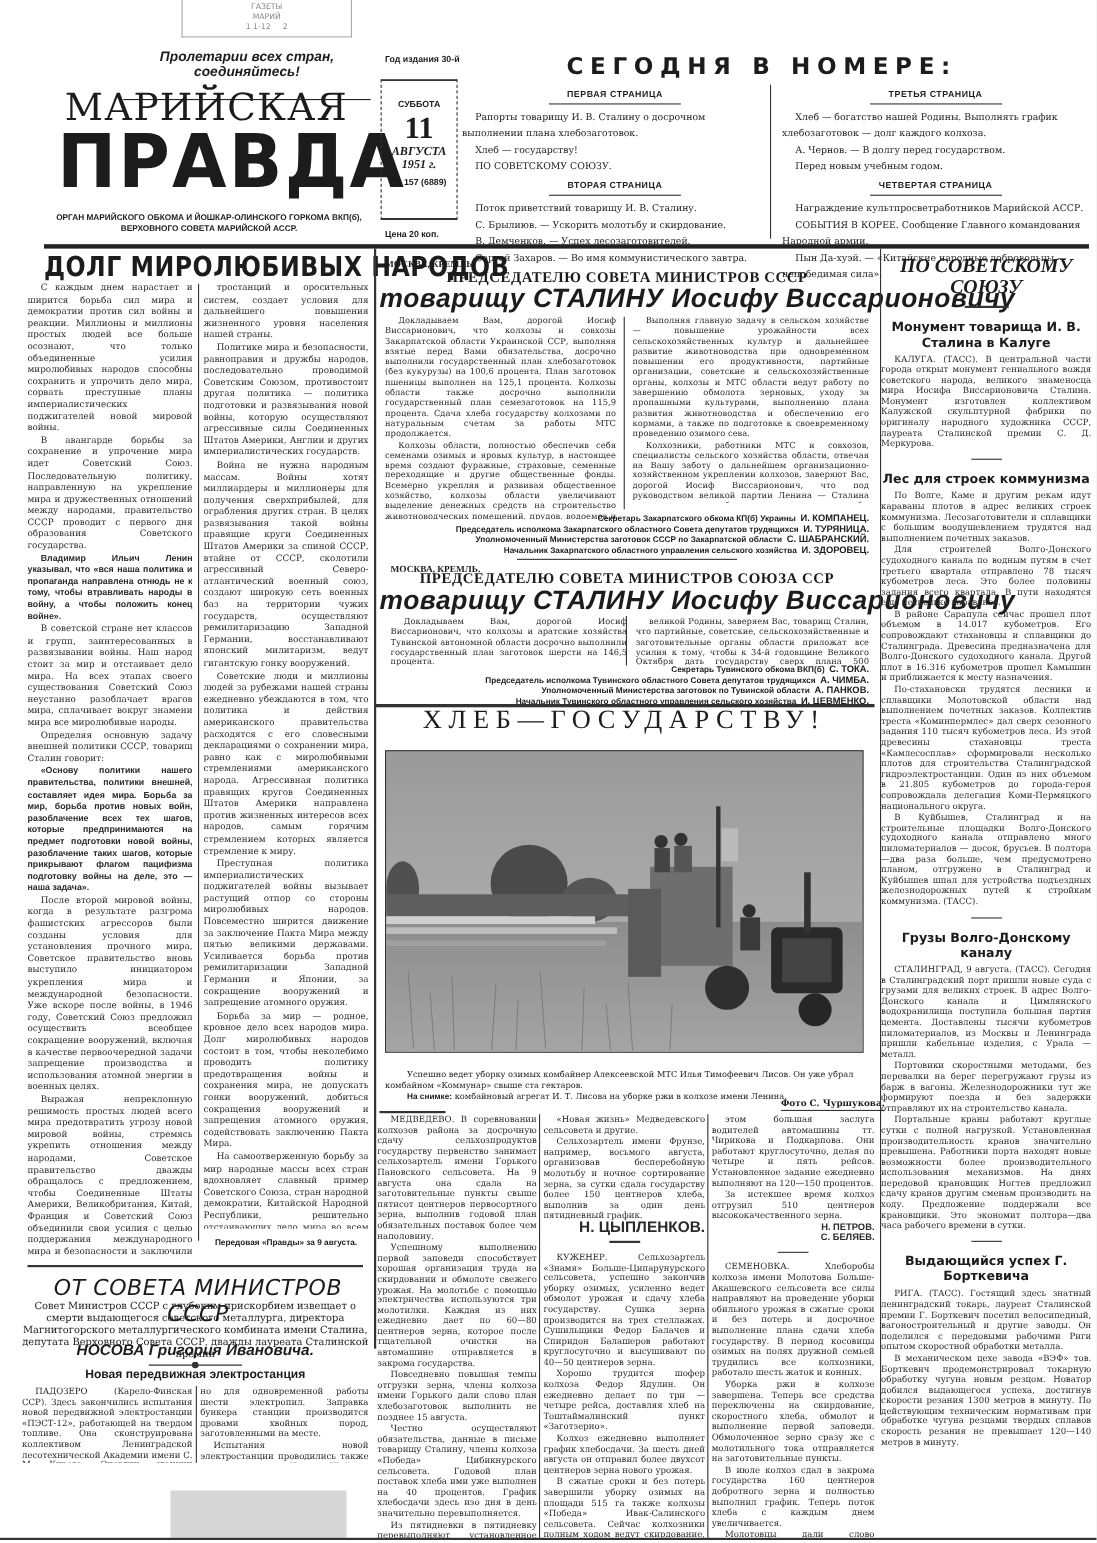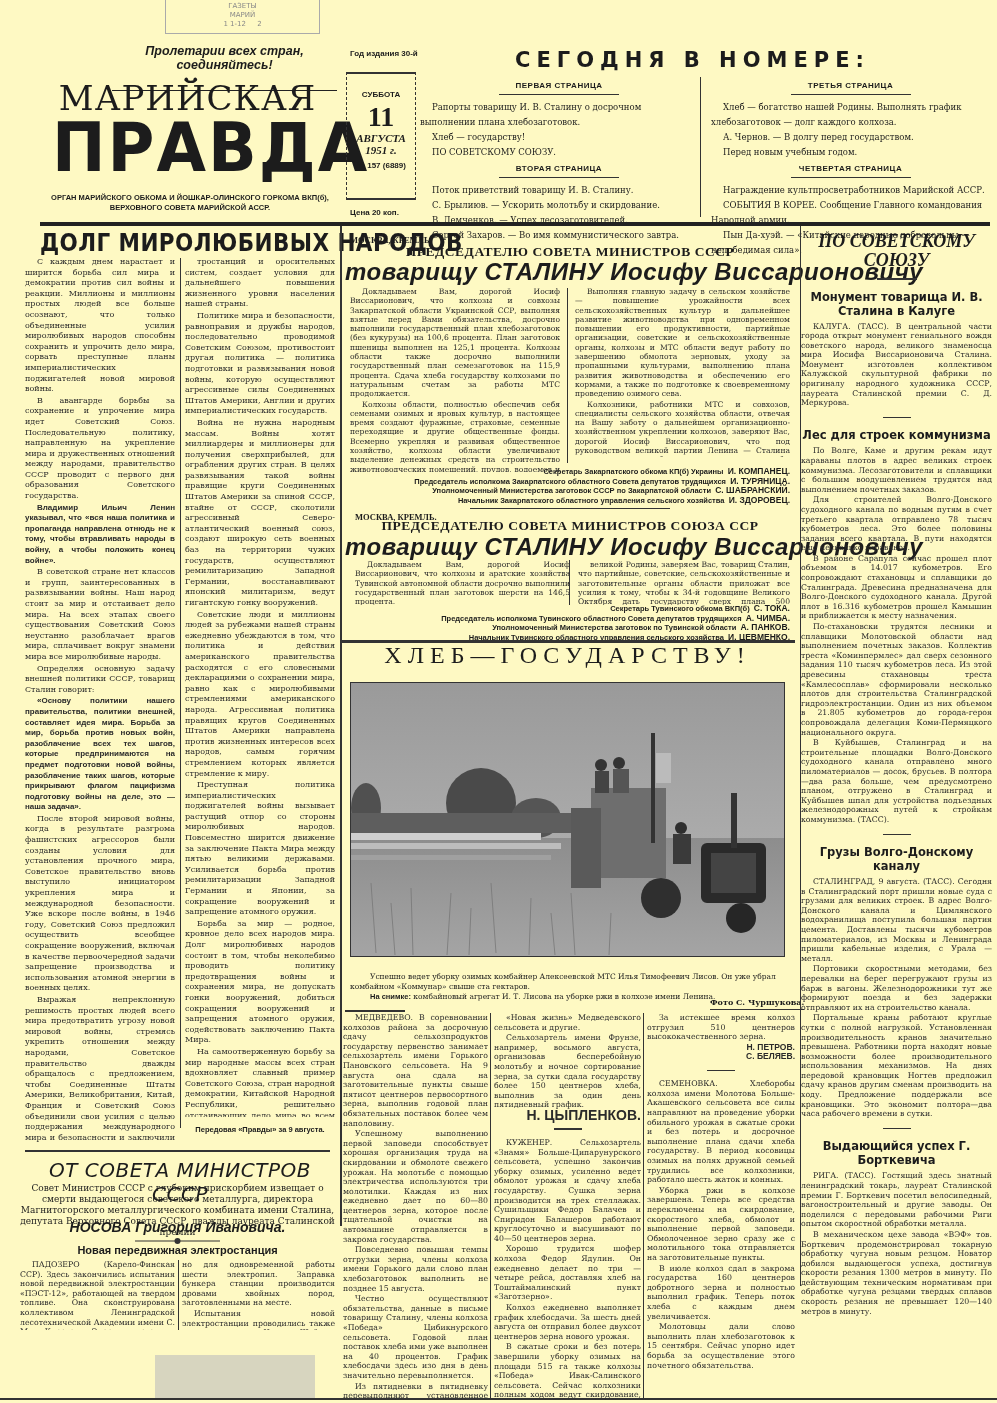--- a/index.html
+++ b/index.html
@@ -5,21 +5,21 @@
   * { box-sizing: border-box; margin: 0; padding: 0; }
   html, body { width: 997px; height: 1403px; overflow: hidden; }
   body {
     background: #e9e9e9;
     font-family: "DejaVu Serif", "Liberation Serif", serif;
     color: #1c1c1c;
     position: relative;
   }
   .page {
     position: absolute; left: 0; top: 0; width: 997px; height: 1403px;
-    background: #fef9c3;
+    background: #ffffff;
   }
   .abs { position: absolute; }
   .stamp {
     left: 165px; top: 0; width: 155px; height: 34px;
     border: 1px solid #aaa; border-top: none;
     font-family: "DejaVu Sans", sans-serif; font-size: 7px; color: #888;
     text-align: center; line-height: 9px; padding-top: 2px;
   }
   .motto {
     left: 112px; top: 44px; width: 225px;
@@ -326,20 +326,21 @@
     <p>Сельхозартель имени Фрунзе, например, восьмого августа, организовав бесперебойную молотьбу и ночное сортирование зерна, за сутки сдала государству более 150 центнеров хлеба, выполнив за один день пятидневный график.</p>
     <div class="sig" style="font-size:14px;">Н. ЦЫПЛЕНКОВ.</div>
     <div class="short-rule"></div>
     <p>КУЖЕНЕР. Сельхозартель «Знамя» Больше-Ципарунурского сельсовета, успешно закончив уборку озимых, усиленно ведет обмолот урожая и сдачу хлеба государству. Сушка зерна производится на трех стеллажах. Сушильщики Федор Балачев и Спиридон Балашеров работают круглосуточно и высушивают по 40—50 центнеров зерна.</p>
     <p>Хорошо трудится шофер колхоза Федор Ядулин. Он ежедневно делает по три — четыре рейса, доставляя хлеб на Тоштаймалинский пункт «Заготзерно».</p>
     <p>Колхоз ежедневно выполняет график хлебосдачи. За шесть дней августа он отправил более двухсот центнеров зерна нового урожая.</p>
     <p>В сжатые сроки и без потерь завершили уборку озимых на площади 515 га также колхозы «Победа» Ивак-Салинского сельсовета. Сейчас колхозники полным ходом ведут скирдование, обмолот и отгрузку зерна государству. График хлебосдачи ежедневно перевыполняется. В</p>
   </div>
   <div class="abs col-div" style="left:643px; top:1013px; height:385px;"></div>
   <div class="abs col" style="left:647px; top:1013px; width:148px; height:385px; font-size:7.8px; line-height:9.6px;">
+    <p>этом большая заслуга водителей автомашины тт. Чирикова и Подкарпова. Они работают круглосуточно, делая по четыре и пять рейсов. Установленное задание ежедневно выполняют на 120—150 процентов.</p>
     <p>За истекшее время колхоз отгрузил 510 центнеров высококачественного зерна.</p>
     <div class="sig" style="font-size:8.5px;">Н. ПЕТРОВ.</div>
     <div class="sig" style="font-size:8.5px;">С. БЕЛЯЕВ.</div>
     <div class="short-rule"></div>
     <p>СЕМЕНОВКА. Хлеборобы колхоза имени Молотова Больше-Акашевского сельсовета все силы направляют на проведение уборки обильного урожая в сжатые сроки и без потерь и досрочное выполнение плана сдачи хлеба государству. В период косовицы озимых на полях дружной семьей трудились все колхозники, работало шесть жаток и конных.</p>
     <p>Уборка ржи в колхозе завершена. Теперь все средства переключены на скирдование, скоростного хлеба, обмолот и выполнение первой заповеди. Обмолоченное зерно сразу же с молотильного тока отправляется на заготовительные пункты.</p>
     <p>В июле колхоз сдал в закрома государства 160 центнеров добротного зерна и полностью выполнил график. Теперь поток хлеба с каждым днем увеличивается.</p>
     <p>Молотовцы дали слово выполнить план хлебозаготовок к 15 сентября. Сейчас упорно идет борьба за осуществление этого почетного обязательства.</p>
 
   </div>

